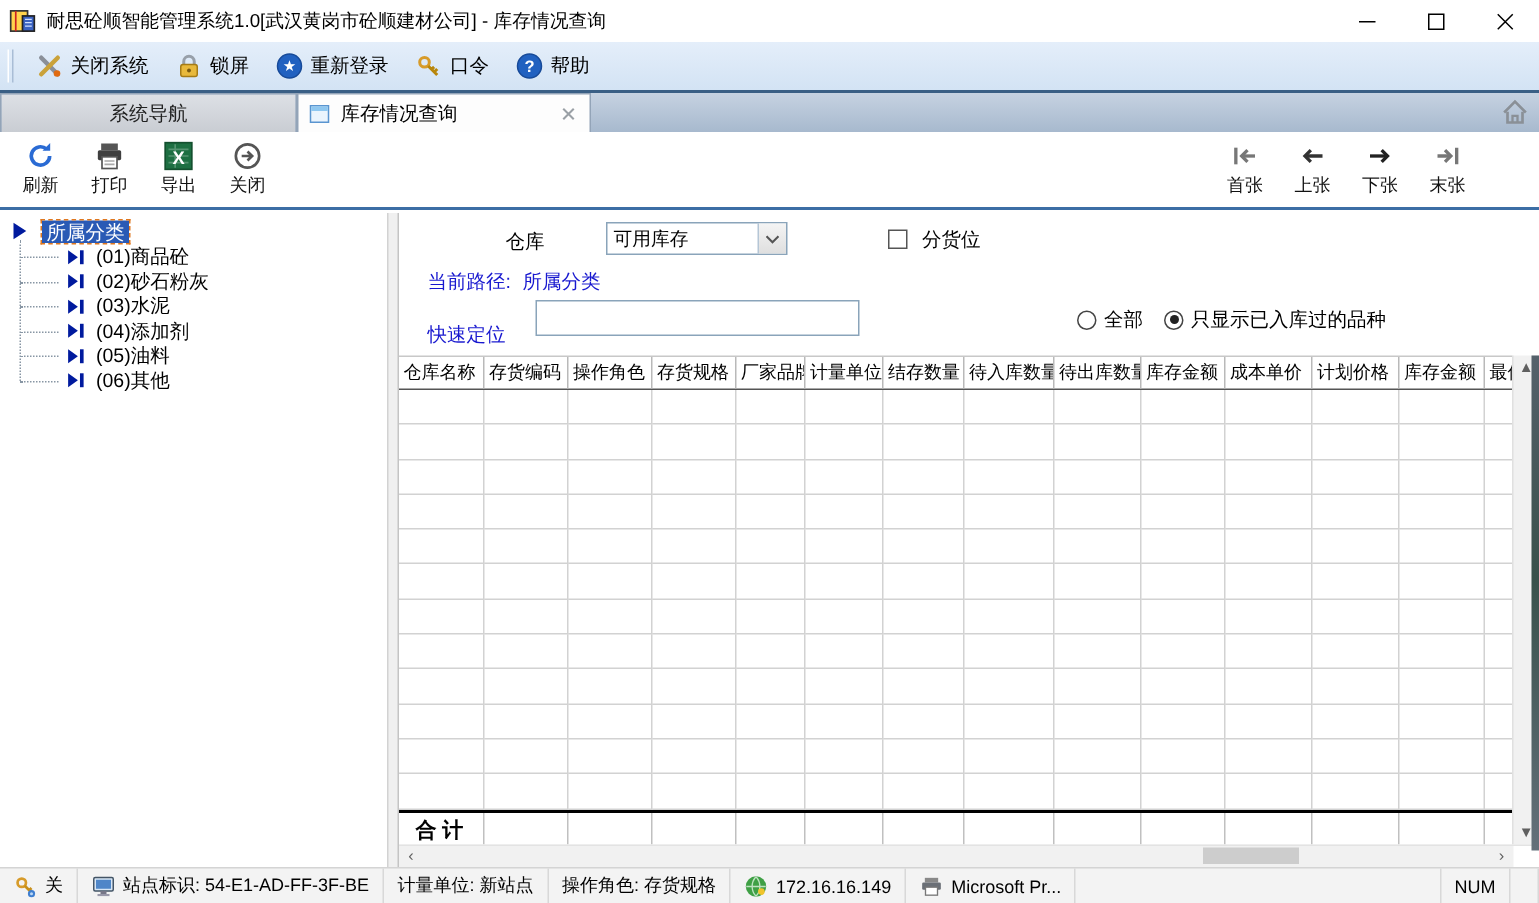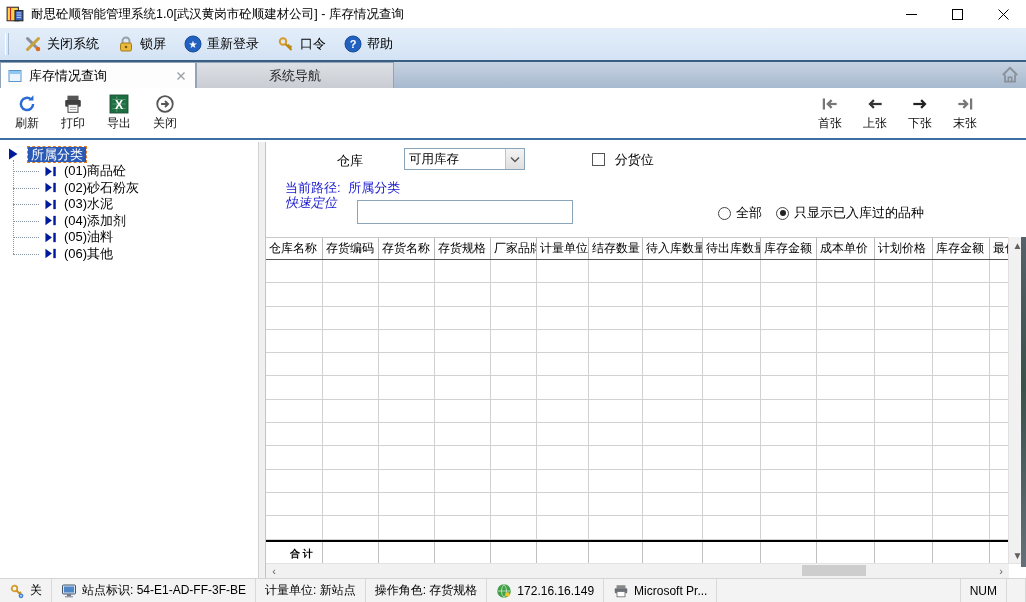--- a/index.html
+++ b/index.html
@@ -83,22 +83,22 @@
   .gridzone{position:absolute;left:0;top:95px;right:0;bottom:0;display:flex;flex-direction:column;}
   .gridrow{display:flex;flex:1;min-height:0;}
   .grid{width:743px;overflow:hidden;display:flex;flex-direction:column;border-top:1px solid #c8c8c8;}
   .gh{display:flex;height:21px;flex:none;border-bottom:1px solid #555;}
   .hc{box-sizing:border-box;border-right:1px solid #b9b9b9;font-size:12px;line-height:20px;padding-left:3px;
     white-space:nowrap;overflow:hidden;flex:none;}
   .gb{flex:none;}
   .gr{display:flex;height:23.3px;box-sizing:border-box;}
   .gc{box-sizing:border-box;border-right:1px solid #d2d2d2;border-bottom:1px solid #d2d2d2;flex:none;height:100%;}
   .gsum{display:flex;height:25px;flex:none;border-top:2px solid #000;}
-  .sc{box-sizing:border-box;border-right:1px solid #c0c0c0;flex:none;font-size:10px;font-weight:bold;
-    line-height:23px;padding-left:24px;white-space:nowrap;overflow:hidden;}
+  .sc{box-sizing:border-box;border-right:1px solid #c0c0c0;flex:none;font-size:14px;font-weight:bold;
+    line-height:23px;padding-left:11px;white-space:nowrap;overflow:hidden;}
 
   
   .vscroll{width:17px;background:#f1f1f1;display:flex;flex-direction:column;border-left:1px solid #e0e0e0;}
   .varrow{height:16px;display:flex;align-items:center;justify-content:center;color:#606060;font-size:10px;flex:none;}
   .vtrack{flex:1;}
   .hscroll{height:14px;flex:none;display:flex;background:#f1f1f1;border-top:1px solid #e3e3e3;}
   .harrow{width:16px;display:flex;align-items:center;justify-content:center;color:#606060;font-size:11px;flex:none;}
   .htrack{position:relative;width:711px;flex:none;}
   .hthumb{position:absolute;left:520px;top:1px;width:64px;height:11px;background:#cdcdcd;}
   .hcorner{flex:1;background:#fff;}
@@ -194,36 +194,36 @@
               <circle cx="9" cy="9" r="8" fill="#2161c0" stroke="#174a99"></circle>
               <text x="9" y="13" font-size="11" font-weight="bold" fill="#fff" text-anchor="middle">?</text>
             </svg>
           </span>
           <span>帮助</span>
         </div>
       </div>
   </div>
 
   <div class="tabstrip">
+    <div class="tab tab-inactive">
+      <span>系统导航</span>
+    </div>
     <div class="tab tab-active">
       <span class="ic">
           <svg width="16" height="16" viewBox="0 0 16 16">
             <rect x="2" y="2.5" width="12" height="11" fill="#eaf4fd" stroke="#5a95d0"></rect>
             <rect x="2.5" y="3" width="11" height="3" fill="#8ec7f0"></rect>
           </svg>
         </span>
       <span>库存情况查询</span>
       <span class="tabclose ic">
           <svg width="10" height="10" viewBox="0 0 10 10">
             <path d="M1.5 1.5l7 7M8.5 1.5l-7 7" stroke="#9aa0a6" stroke-width="1.4"></path>
           </svg>
         </span>
-    </div>
-    <div class="tab tab-inactive">
-      <span>系统导航</span>
     </div>
     <span class="tab-home ic">
         <svg width="20" height="20" viewBox="0 0 18 18">
           <path d="M2.5 9L9 2.5 15.5 9" fill="none" stroke="#8a9097" stroke-width="1.6"></path>
           <path d="M4.5 8.5V15h9V8.5" fill="none" stroke="#8a9097" stroke-width="1.6"></path>
           <path d="M7.5 15v-4h3v4" fill="none" stroke="#8a9097" stroke-width="1.4"></path>
         </svg>
       </span>
   </div>
 
@@ -395,41 +395,41 @@
             </span>
         </div>
         <span class="flabel" style="left:326px;top:9px;">
           <span class="cbx"></span>
           <span style="margin-left:6px;">分货位</span>
         </span>
         <span class="flabel blue" style="left:19px;top:37px;">
           <span>当前路径:</span>
           <span style="margin-left:4px;">所属分类</span>
         </span>
-        <span class="flabel blue" style="left:19px;top:52px;font-style:italic;">快速定位</span>
+        <span class="flabel blue" style="left:19px;top:72px;">快速定位</span>
         <input class="qinput" value="" style="">
         <div class="rgroup">
           <label>
             <span class="radio"></span>
             <span>全部</span>
           </label>
           <label>
             <span class="radio sel"></span>
             <span>只显示已入库过的品种</span>
           </label>
         </div>
       </div>
 
       <div class="gridzone">
         <div class="gridrow">
           <div class="grid">
             <div class="gh">
                 <div class="hc" style="width:57px">仓库名称</div>
                 <div class="hc" style="width:56px">存货编码</div>
-                <div class="hc" style="width:56px">存货名称</div>
+                <div class="hc" style="width:56px">操作角色</div>
                 <div class="hc" style="width:56px">存货规格</div>
                 <div class="hc" style="width:46px">厂家品牌</div>
                 <div class="hc" style="width:52px">计量单位</div>
                 <div class="hc" style="width:54px">结存数量</div>
                 <div class="hc" style="width:60px">待入库数量</div>
                 <div class="hc" style="width:58px">待出库数量</div>
                 <div class="hc" style="width:56px">库存金额</div>
                 <div class="hc" style="width:58px">成本单价</div>
                 <div class="hc" style="width:58px">计划价格</div>
                 <div class="hc" style="width:57px">库存金额</div>

